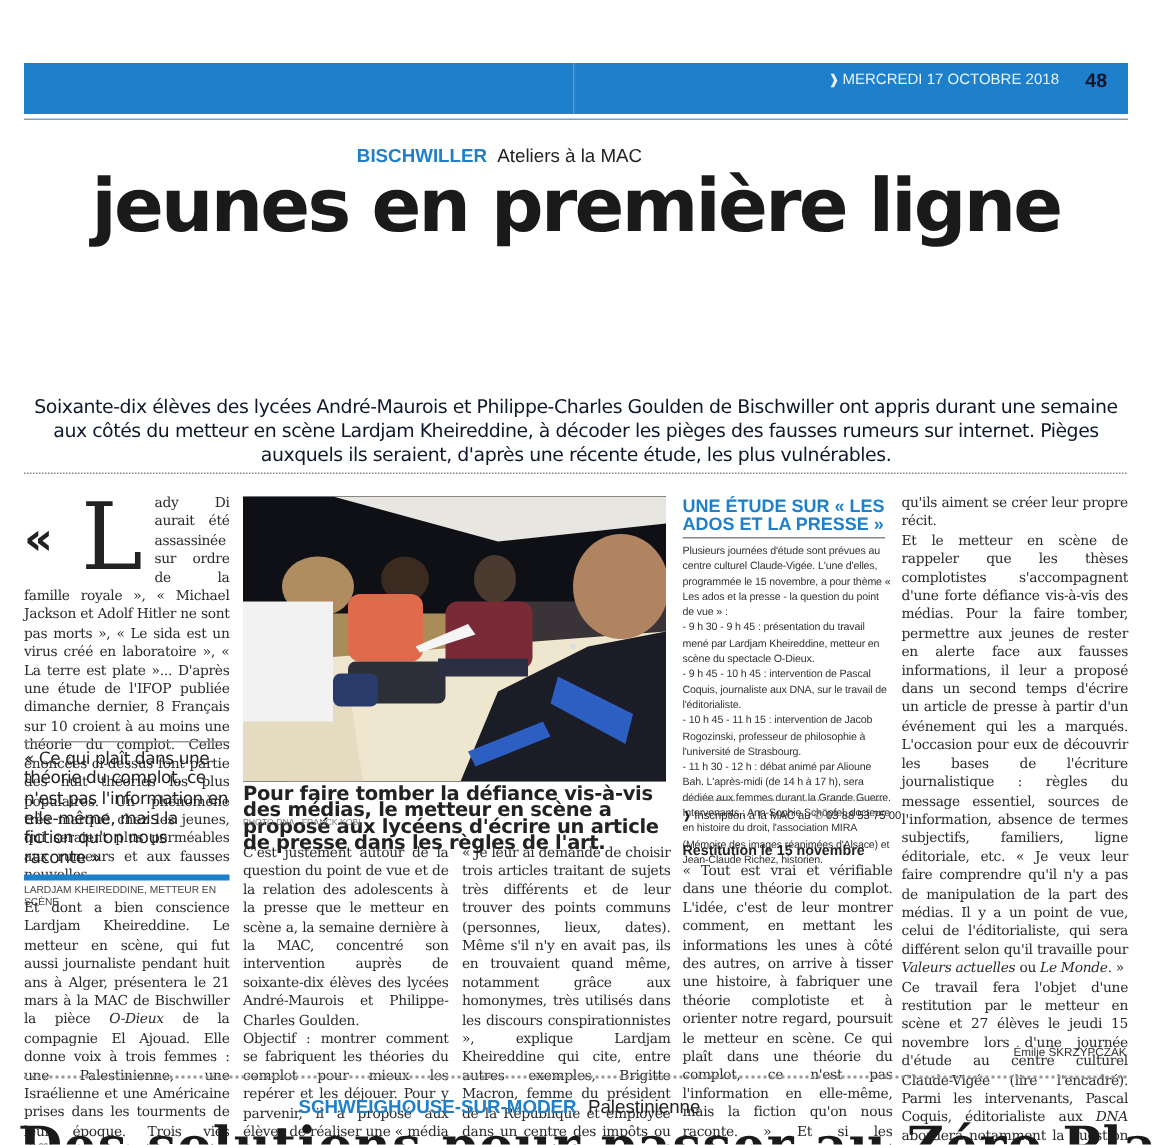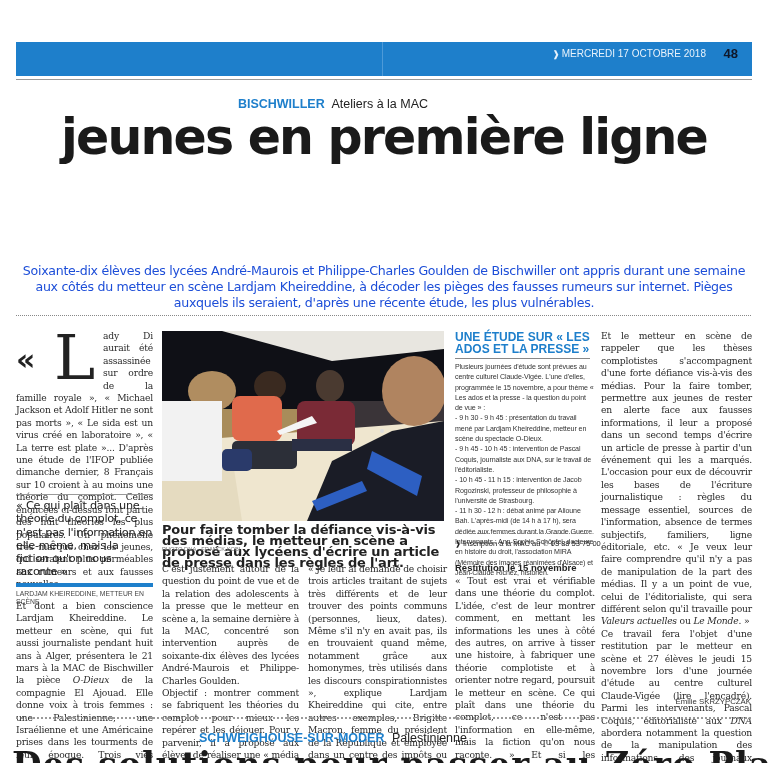--- a/index.html
+++ b/index.html
@@ -14,21 +14,21 @@
   .masthead-date .arrow { font-size: 9px; margin-right: 2px; }
   .masthead-page { position: absolute; right: 14px; top: 4px; color: #0f172a; font-family: "Liberation Sans", sans-serif; font-weight: bold; font-size: 13px; }
   .masthead-underline { position: absolute; left: 16px; top: 79px; width: 736px; height: 1px; background: #999; }
 
   .kicker { position: absolute; left: 0; width: 666px; text-align: center; font-family: "Liberation Sans", sans-serif; font-size: 12.5px; }
   .kicker .place { color: #1e7fcb; font-weight: bold; margin-right: 4px; }
   .kicker .topic { color: #222; }
 
   .headline { position: absolute; left: 0; top: 110px; width: 768px; text-align: center; font-family: "DejaVu Sans", sans-serif; font-weight: bold; font-size: 49px; line-height: 55px; letter-spacing: -1.8px; color: #1a1a1a; }
 
-  .standfirst { position: absolute; left: 20px; top: 263px; width: 728px; text-align: center; font-family: "DejaVu Sans", sans-serif; font-size: 12.6px; line-height: 16px; color: #1d4ed8; letter-spacing: -0.3px; }
+  .standfirst { position: absolute; left: 20px; top: 263px; width: 728px; text-align: center; font-family: "DejaVu Sans", sans-serif; font-size: 12.6px; line-height: 16px; color: #0f172a; letter-spacing: -0.3px; }
   .dotted-rule { position: absolute; height: 0; border-top: 1px dotted #888; }
 
   .col { position: absolute; font-size: 9.2px; line-height: 12.4px; text-align: justify; color: #2a2a2a; letter-spacing: -0.2px; }
   .col p { margin: 0; }
   .col em { font-style: italic; }
 
   .lead-quote { position: absolute; left: 16px; top: 342px; font-family: "DejaVu Sans", sans-serif; font-weight: bold; font-size: 30px; color: #222; letter-spacing: -5px; }
   .dropcap { float: left; font-family: "DejaVu Serif", serif; font-size: 62px; line-height: 52px; margin: 2px 8px 0 38px; color: #222; }
 
   .pull { position: absolute; left: 16px; top: 494px; width: 137px; }
@@ -148,20 +148,21 @@
 <div class="box-inscription">
   <span class="arrow">❱</span><span>Inscription à la MAC au</span><span class="phone">✆</span><span>03 88 53 75 00</span>
 </div>
 
 <div class="subhead">Restitution le 15 novembre</div>
 <div class="col" style="left:455px; top:575px; width:140px;">
   <p>« Tout est vrai et vérifiable dans une théorie du complot. L'idée, c'est de leur montrer comment, en mettant les informations les unes à côté des autres, on arrive à tisser une histoire, à fabriquer une théorie complotiste et à orienter notre regard, poursuit le metteur en scène. Ce qui plaît dans une théorie du complot, ce n'est pas l'information en elle-même, mais la fiction qu'on nous raconte. » Et si les adolescents, pour qui contester le récit des adultes est logique, sont si vulnérables, c'est parce</p>
 </div>
 
 <div class="col" style="left:601px; top:330px; width:151px;">
+  <p>qu'ils aiment se créer leur propre récit.</p>
   <p><span>Et le metteur en scène de rappeler que les thèses complotistes s'accompagnent d'une forte défiance vis-à-vis des médias. Pour la faire tomber, permettre aux jeunes de rester en alerte face aux fausses informations, il leur a proposé dans un second temps d'écrire un article de presse à partir d'un événement qui les a marqués. L'occasion pour eux de découvrir les bases de l'écriture journalistique : règles du message essentiel, sources de l'information, absence de termes subjectifs, familiers, ligne éditoriale, etc. « Je veux leur faire comprendre qu'il n'y a pas de manipulation de la part des médias. Il y a un point de vue, celui de l'éditorialiste, qui sera différent selon qu'il travaille pour </span><em>Valeurs actuelles</em><span> ou </span><em>Le Monde</em><span>. »</span></p>
   <p><span>Ce travail fera l'objet d'une restitution par le metteur en scène et 27 élèves le jeudi 15 novembre lors d'une journée d'étude au centre culturel Claude-Vigée (lire l'encadré). Parmi les intervenants, Pascal Coquis, éditorialiste aux </span><em>DNA</em><span> abordera notamment la question de la manipulation des informations, des journaux vendus aux lobbys et rappellera, selon une phrase empruntée à l'écrivain Olivier Rolin et qu'il affectionne particulièrement, que « l'idéologie est la passion du faux témoignage ».</span></p>
 </div>
 <div class="signature">Émilie SKRZYPCZAK</div>
 
 <div class="dotted-rule" style="left:16px; top:717px; width:735px; border-top:2px dotted #999;"></div>
 
 <div class="kicker" style="top:731px;">
   <span class="place">SCHWEIGHOUSE-SUR-MODER</span>
   <span class="topic">Palestinienne</span>

